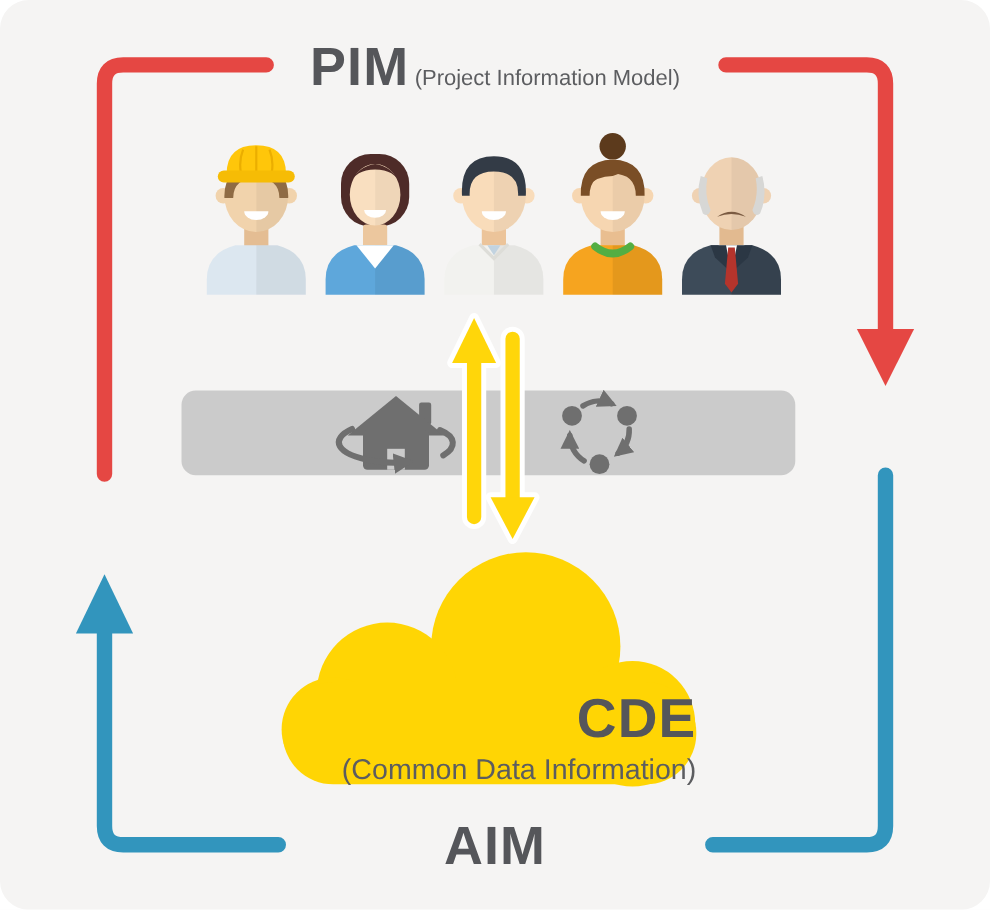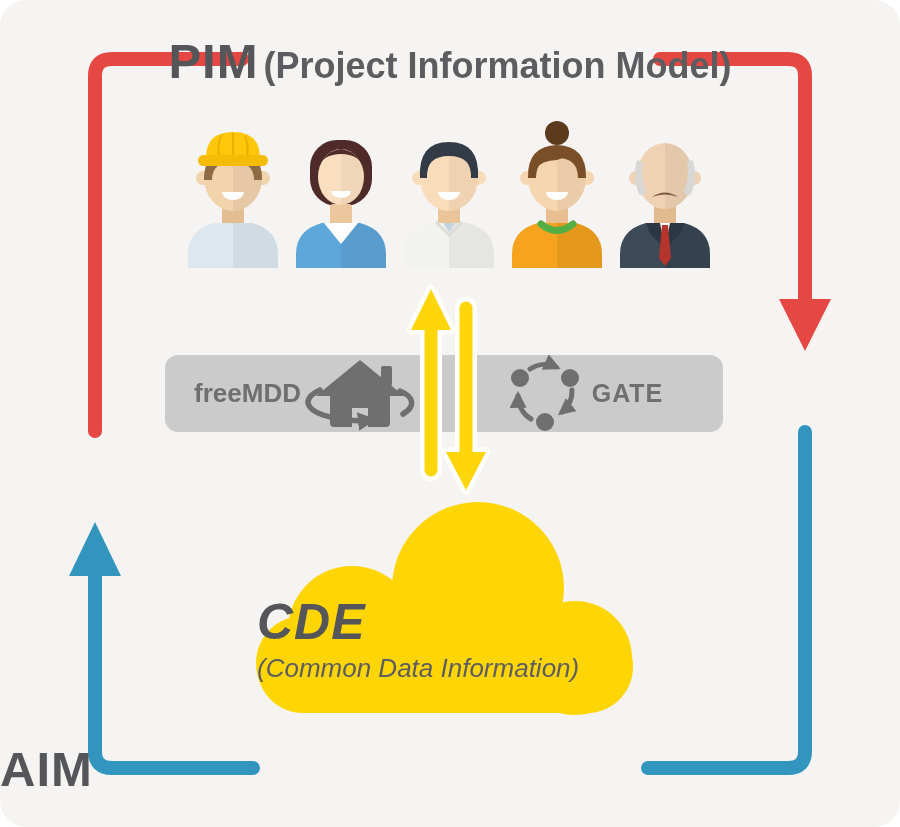--- a/index.html
+++ b/index.html
@@ -7,26 +7,26 @@
     position:relative;width:900px;height:827px;margin:0 auto;
     background:#F5F4F3;border-radius:26px;overflow:hidden;
     font-family:"Liberation Sans", sans-serif;
   }
   .layer{position:absolute;left:0;top:0;width:900px;height:827px;}
   .title-row{
     position:absolute;left:0;right:0;display:flex;justify-content:center;
     align-items:baseline;gap:5px;color:#55565A;pointer-events:none;
   }
   .title-row .big{font-size:49px;font-weight:bold;letter-spacing:1px;}
-  .title-row .small{font-size:36px;font-weight:700;color:#5C5D60;}
+  .title-row .small{font-size:20px;font-weight:400;color:#5C5D60;}
   .pim-row{top:33px;}
-  .aim-row{top:741px;flex-direction:column;}
+  .aim-row{top:741px;}
   .cde-block{
-    position:absolute;left:257px;top:597px;width:376px;text-align:left;
-    color:#55565A;pointer-events:none;font-style:italic;
+    position:absolute;left:257px;top:628px;width:376px;text-align:right;
+    color:#55565A;pointer-events:none;
   }
   .cde-block .big{font-size:50px;font-weight:bold;line-height:1.0;letter-spacing:1px;}
   .cde-block .small{font-size:26px;margin-top:6px;color:#5C5D60;}
   .bar-label{
     position:absolute;top:355px;height:77px;display:flex;align-items:center;
     justify-content:center;color:#6F6F6F;font-weight:bold;pointer-events:none;
   }
   .bar-label.left{left:170px;width:155px;font-size:26px;}
   .bar-label.right{left:580px;width:95px;font-size:25px;letter-spacing:1px;}
 </style>
@@ -169,22 +169,20 @@
       <path d="M 81,40 Q 86,58 79,74 Q 74,78 72,71 Q 78,57 75,42 Z" fill="#D7D7D5"></path>
       <path d="M 40,77 Q 53,68 66,77 Q 53,72 40,77 Z" fill="#7B5B42"></path>
     </g>
   </svg>
 
   <div class="title-row pim-row">
     <span class="big">PIM</span>
     <span class="small">(Project Information Model)</span>
   </div>
 
-  <div class="bar-label left">freeMDD</div>
-  <div class="bar-label right">GATE</div>
 
   <div class="cde-block">
     <div class="big">CDE</div>
     <div class="small">(Common Data Information)</div>
   </div>
 
   <div class="title-row aim-row">
     <span class="big">AIM</span>
   </div>
 

